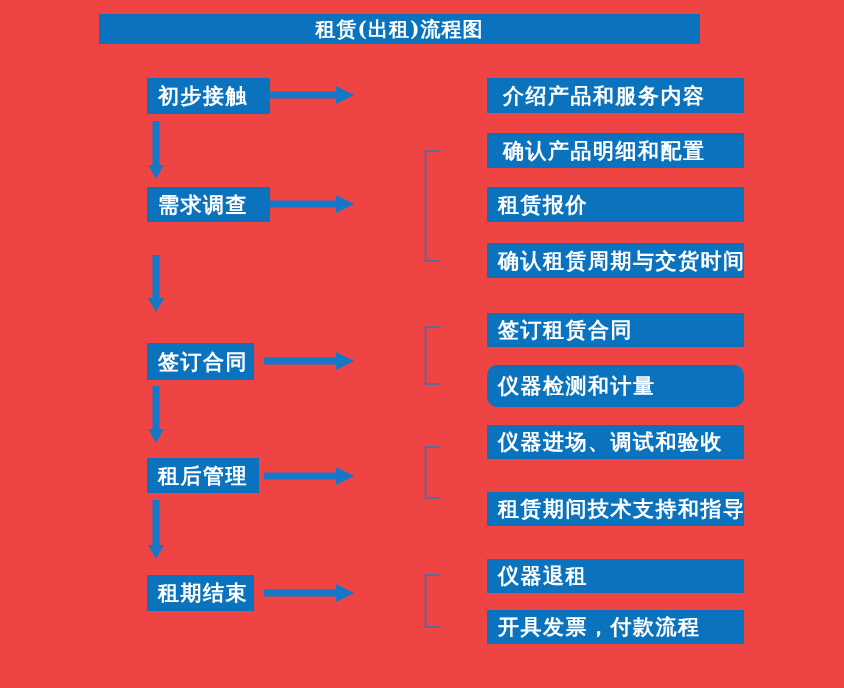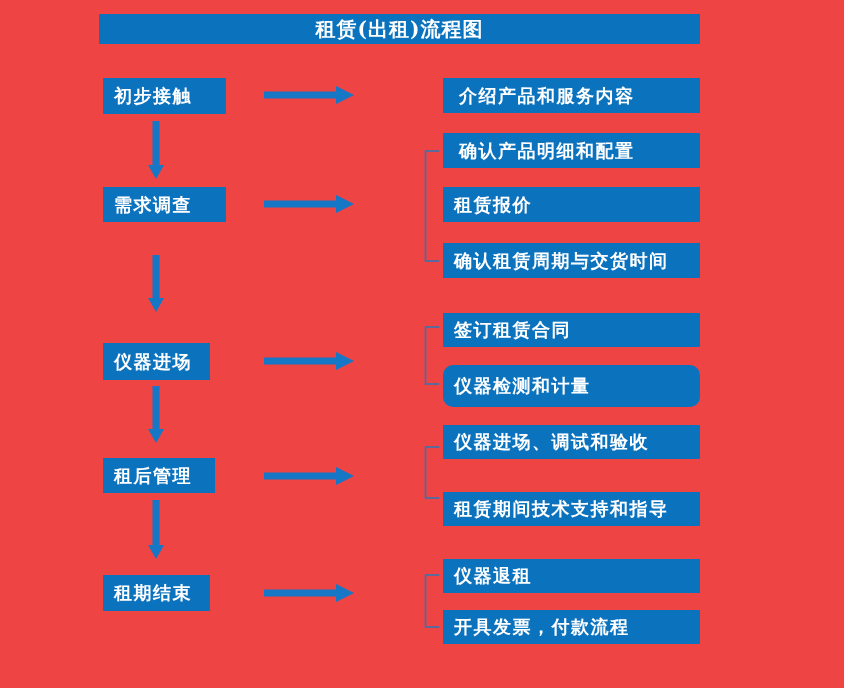--- a/index.html
+++ b/index.html
@@ -37,27 +37,28 @@
     letter-spacing: 1px;
     display: flex;
     align-items: center;
     justify-content: center;
   }
   .box {
     position: absolute;
     background: var(--box);
     color: var(--text);
     font-weight: bold;
-    font-size: 18px;
+    font-size: 21px;
     letter-spacing: 1.5px;
     display: flex;
     align-items: center;
     padding-left: 11px;
     white-space: nowrap;
     overflow: hidden;
+    margin-left: 44px;
   }
   .step  { left: 103px; }
   .detail { left: 443px; width: 257px; }
   
   .s1 { top: 78px;  width: 123px; height: 36px; }
   .s2 { top: 187px; width: 123px; height: 35px; }
   .s3 { top: 343px; width: 107px; height: 37px; }
   .s4 { top: 458px; width: 112px; height: 35px; }
   .s5 { top: 575px; width: 107px; height: 36px; }
   
@@ -93,21 +94,21 @@
     <path d="M439,151 H425.5 V261 H439"></path>
     <path d="M439,327 H425.5 V384 H439"></path>
     <path d="M439,447 H425.5 V498 H439"></path>
     <path d="M439,575 H425.5 V627 H439"></path>
   </svg>
 
   <div class="title-bar">租赁(出租)流程图</div>
 
   <div class="box step s1">初步接触</div>
   <div class="box step s2">需求调查</div>
-  <div class="box step s3">仪器进场</div>
+  <div class="box step s3">签订合同</div>
   <div class="box step s4">租后管理</div>
   <div class="box step s5">租期结束</div>
 
   <div class="box detail r1">介绍产品和服务内容</div>
   <div class="box detail r2">确认产品明细和配置</div>
   <div class="box detail r3">租赁报价</div>
   <div class="box detail r5">签订租赁合同</div>
   <div class="box detail r4">确认租赁周期与交货时间</div>
   <div class="box detail r6">仪器检测和计量</div>
   <div class="box detail r7">仪器进场、调试和验收</div>

